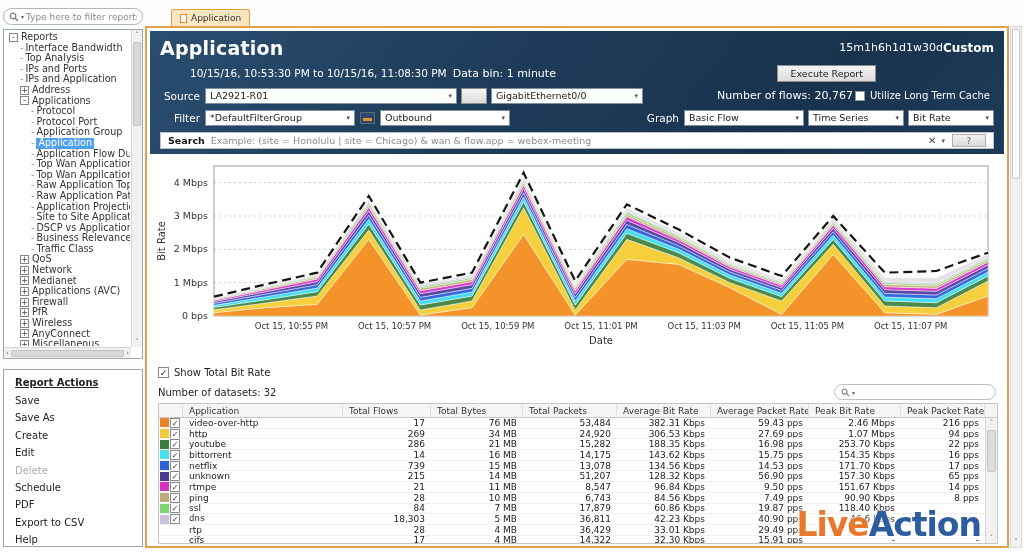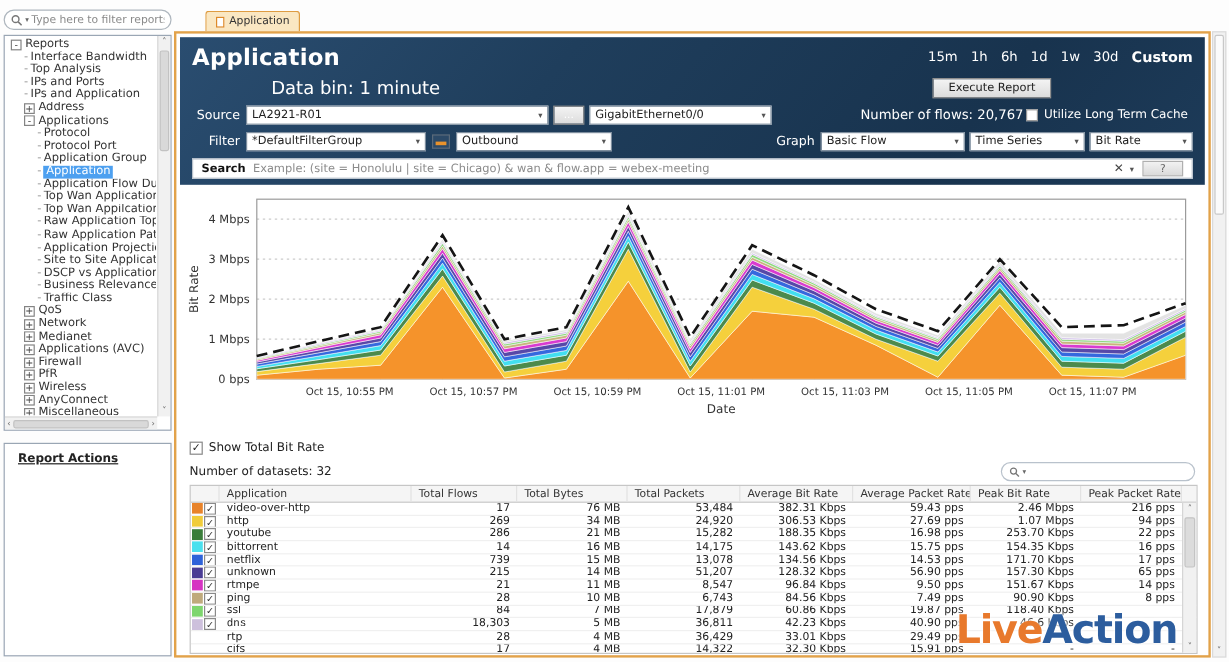--- a/index.html
+++ b/index.html
@@ -35,26 +35,26 @@
   .tab { position:absolute; left:26px; bottom:0; height:17px; padding:0 8px; background:#FAE7C2;
          border:1px solid #DE9C42; border-bottom:none; border-radius:3px 3px 0 0;
          display:flex; align-items:center; gap:4px; font-size:9px; color:#333; }
   .tab-ico { width:7px; height:9px; background:#fff; border:1px solid #DE8A2A; flex:none; }
   .content { border:2px solid #E2A24A; background:#fff; height:522px; padding:3px; position:relative; overflow:hidden; }
 
   
   .hd { background:linear-gradient(130deg,#2A4D70 0%, #1F3E5C 35%, #18334E 75%, #1D3B59 100%); padding:6px 10px 5px 10px; color:#fff; }
   .hd-row1 { display:flex; align-items:flex-start; justify-content:space-between; height:26px; }
   .hd-title { font-size:19px; font-weight:bold; letter-spacing:0.2px; }
-  .ranges { display:flex; gap:11px; font-size:11px; margin-top:4px; }
+  .ranges { display:flex; font-size:11px; margin-top:4px; }
   .range { cursor:pointer; }
   .range.active { font-weight:bold; font-size:12px; }
   .hd-row2 { display:flex; align-items:center; margin-top:1px; padding-left:30px; height:18px; }
   .hd-date { font-size:10.5px; }
-  .hd-databin { font-size:15px; margin-left:36px; }
+  .hd-databin { font-size:11px; margin-left:6px; }
   .exec-btn { margin-left:auto; margin-right:118px; background:linear-gradient(#F4F4F4,#DCDCDC); border:1px solid #8E8E8E;
               font-size:9.5px; color:#222; height:17px; padding:0 12px; font-family:inherit; cursor:pointer; }
   .hd-row3, .hd-row4 { display:flex; align-items:center; margin-top:5px; height:17px; }
   .hd-label { width:40px; text-align:right; margin-right:5px; font-size:10.5px; flex:none; }
   .sel { background:#fff; border:1px solid #7E8E9E; color:#222; height:16px; font-size:9.5px;
          display:flex; align-items:center; justify-content:space-between; padding:0 4px; cursor:pointer; }
   .sel .chev { font-size:7px; color:#555; margin-left:6px; }
   .dots-btn { width:26px; height:16px; background:linear-gradient(#F4F4F4,#DCDCDC); border:1px solid #8E8E8E; font-size:9px;
               margin:0 4px; text-align:center; line-height:14px; cursor:pointer; }
   .flows { font-size:11px; margin-left:74px; }
@@ -253,20 +253,31 @@
     </div>
     <div class="sb-h">
       <span style="font-size:7px;color:#606060;">‹</span>
       <div class="sb-thumb-h"></div>
       <span style="font-size:7px;color:#606060;">›</span>
     </div>
   </div>
 
   <div class="actions-panel">
     <div class="actions-title">Report Actions</div>
+    <div id="actions">
+        <div class="action-item">Save</div>
+        <div class="action-item">Save As</div>
+        <div class="action-item">Create</div>
+        <div class="action-item">Edit</div>
+        <div class="action-item disabled">Delete</div>
+        <div class="action-item">Schedule</div>
+        <div class="action-item">PDF</div>
+        <div class="action-item">Export to CSV</div>
+        <div class="action-item">Help</div>
+      </div>
   </div>
 </div>
 
 <div class="main">
   <div class="tabbar">
     <div class="tab">
       <span class="tab-ico"></span>
       <span>Application</span>
     </div>
   </div>
@@ -280,20 +291,21 @@
             <span class="range">15m</span>
             <span class="range">1h</span>
             <span class="range">6h</span>
             <span class="range">1d</span>
             <span class="range">1w</span>
             <span class="range">30d</span>
             <span class="range active">Custom</span>
           </div>
       </div>
       <div class="hd-row2">
+        <span class="hd-date">10/15/16, 10:53:30 PM to 10/15/16, 11:08:30 PM</span>
         <span class="hd-databin">Data bin: 1 minute</span>
         <button class="exec-btn">Execute Report</button>
       </div>
       <div class="hd-row3">
         <span class="hd-label">Source</span>
         <div class="sel" style="width:252px;">
           <span>LA2921-R01</span>
           <span class="chev">▾</span>
         </div>
         <div class="dots-btn">...</div>

